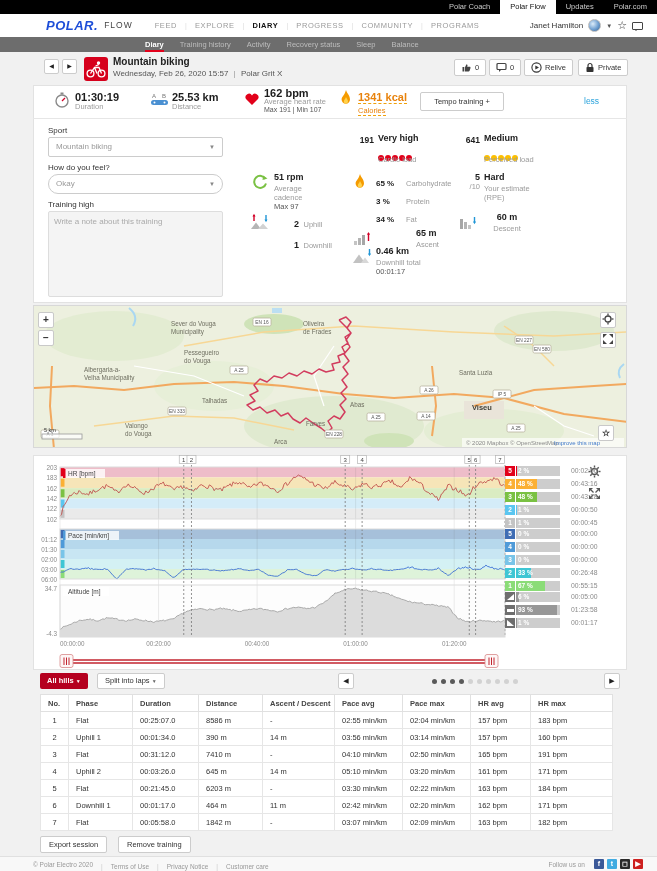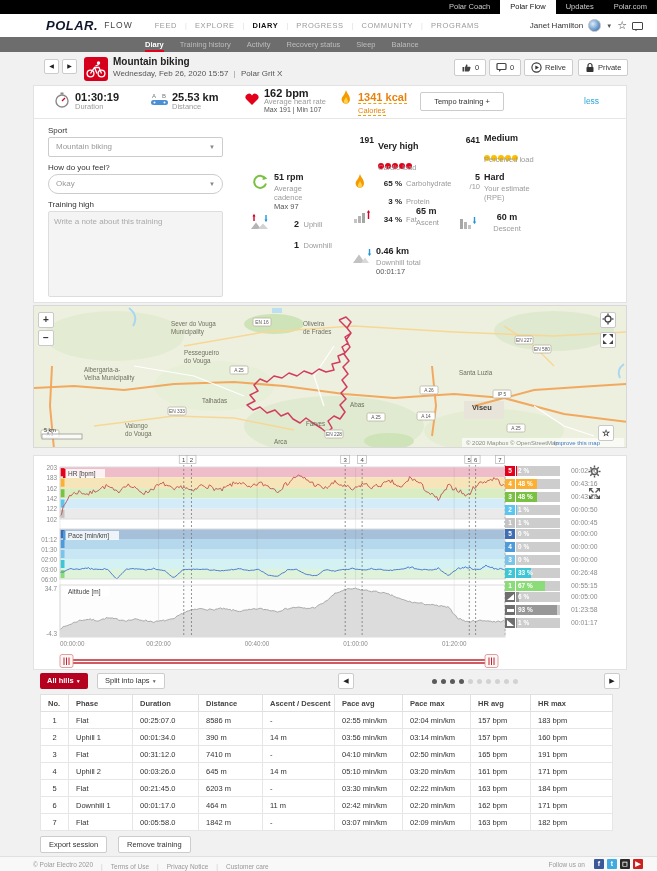--- a/index.html
+++ b/index.html
@@ -5,21 +5,21 @@
   html,body{margin:0;padding:0;background:#e9e9e9;}
   *{box-sizing:border-box;font-family:"Liberation Sans",sans-serif;}
   #page{position:relative;width:657px;height:871px;background:#f1f1f1;overflow:hidden;}
   .abs{position:absolute;}
   
   #topbar{position:absolute;left:0;top:0;width:657px;height:14px;background:#000;display:flex;justify-content:flex-end;}
   .topbar-link{font-size:7.5px;color:#c9c9c9;line-height:14px;padding:0 10px;}
   .topbar-link.active{background:#fff;color:#111;}
   
   #mainnav{position:absolute;left:0;top:14px;width:657px;height:23px;background:#fff;display:flex;align-items:stretch;}
-  #logo{margin-left:46px;font-size:13px;font-weight:bold;font-style:italic;letter-spacing:.5px;color:#0f172a;line-height:23px;}
+  #logo{margin-left:46px;font-size:13px;font-weight:bold;font-style:italic;letter-spacing:.5px;color:#1d4ed8;line-height:23px;}
   #logo-sub{font-size:8.5px;color:#444;line-height:23px;margin-left:6px;letter-spacing:1px;}
   #nav-menu{display:flex;margin-left:20px;}
   .nav-item{font-size:7.5px;letter-spacing:.6px;color:#9a9a9a;line-height:23px;height:36px;display:inline-block;padding:0 2px;}
   .nav-item.active{color:#111;font-weight:bold;box-shadow:inset 0 -2px 0 #e2001a;}
   .nav-sep{color:#ddd;line-height:23px;font-size:7px;margin:0 6px;}
   #user-cluster{position:absolute;right:14px;top:14px;height:23px;display:flex;align-items:center;gap:5px;}
   #user-name{font-size:8px;color:#333;}
   #avatar{width:13px;height:13px;border-radius:50%;background:radial-gradient(circle at 35% 35%,#dcecfa,#6f9fd0 55%,#335e91);border:1px solid #bbb;}
   #avatar-caret{font-size:6px;color:#555;}
   .star-glyph{font-size:11px;color:#444;line-height:23px;}
@@ -53,21 +53,21 @@
   .stat{position:absolute;display:flex;gap:4px;}
   .sico{width:20px;flex:none;padding-top:1px;}
   .stxt{line-height:1.3;}
   .v{font-size:9px;font-weight:bold;color:#1d1d1d;}
   .l{font-size:7.5px;color:#9b9b9b;line-height:1.25;}
   .m{font-size:7.5px;color:#555;}
   .l-inline{font-size:7.5px;color:#9b9b9b;}
   .bignum{font-size:8.5px;font-weight:bold;color:#1d1d1d;width:22px;text-align:right;padding-top:2px;flex:none;}
   .dots{height:8px;margin:1px 0;}
   .dot{width:6px;height:6px;border-radius:50%;display:inline-block;margin-right:1px;}
-  .epct{display:inline-block;width:26px;text-align:right;font-weight:bold;font-size:8px;color:#1d1d1d;}
+  .epct{display:inline-block;width:26px;font-weight:bold;font-size:8px;color:#1d1d1d;}
   .elbl{font-size:7.5px;color:#9b9b9b;margin-left:4px;}
   
   #map-wrap{position:absolute;left:33px;top:305px;width:594px;height:143px;border:1px solid #d8d8d8;overflow:hidden;}
   .mapbtn{position:absolute;width:16px;height:16px;background:#fff;border:1px solid #c9c9c9;border-radius:2px;text-align:center;line-height:14px;font-weight:bold;color:#333;font-size:10px;}
   
   .lrow{position:absolute;left:505px;height:10px;font-size:6.5px;}
   .lchip{position:absolute;left:0;top:0;width:10px;height:10px;color:#fff;text-align:center;line-height:10px;font-weight:bold;font-size:6.5px;}
   .lbar{position:absolute;left:11px;top:0;width:44px;height:10px;background:#cdcdcd;overflow:hidden;}
   .lfill{position:absolute;left:0;top:0;height:10px;}
   .lpct{position:absolute;left:2px;top:0;line-height:10px;color:#fff;font-weight:bold;}
@@ -260,38 +260,38 @@
           <polygon points="8,16 13,10.5 18,16" fill="#d2d2d2"></polygon>
         </svg></span>
     <div class="stxt">
       <div><span class="v">2</span> <span class="l-inline">Uphill</span></div>
       <div><span class="v">1</span> <span class="l-inline">Downhill</span></div>
     </div>
   </div>
 
   <div class="stat" style="left:352px;top:133px;">
     <div class="bignum">191</div>
-    <div class="stxt" style="width:62px;margin-top:8px;">
+    <div class="stxt" style="width:62px;">
       <div class="v">Very high</div>
       <div class="dots" id="cardio-dots"><span class="dot" style="background: rgb(226, 0, 26);"></span><span class="dot" style="background: rgb(226, 0, 26);"></span><span class="dot" style="background: rgb(226, 0, 26);"></span><span class="dot" style="background: rgb(226, 0, 26);"></span><span class="dot" style="background: rgb(226, 0, 26);"></span></div>
       <div class="l">Cardio load</div>
     </div>
   </div>
   <div class="stat" style="left:352px;top:172px;">
     <span class="sico"><svg width="16" height="19">
           <path d="M8 1 C9 5 12 6 12 10.5 A4.2 4.2 0 0 1 3.6 10.5 C3.6 7.5 6.5 6.5 8 1Z" fill="#f59b00"></path>
           <path d="M8 8 C8.7 10 10 10.5 10 12.6 A2.1 2.1 0 0 1 5.8 12.6 C5.8 11 7.3 10.3 8 8Z" fill="#ffd24d"></path>
         </svg></span>
     <div id="energy-rows">
         <div><span class="epct">65 %</span><span class="elbl">Carbohydrate</span></div>
         <div><span class="epct">3 %</span><span class="elbl">Protein</span></div>
         <div><span class="epct">34 %</span><span class="elbl">Fat</span></div>
       </div>
   </div>
-  <div class="stat" style="left:352px;top:206px;gap:44px;">
+  <div class="stat" style="left:352px;top:228px;gap:44px;">
     <span class="sico"><svg width="20" height="18">
           <rect x="2" y="12" width="3" height="4" fill="#c4c4c4"></rect>
           <rect x="6" y="9" width="3" height="7" fill="#b4b4b4"></rect>
           <rect x="10" y="6" width="3" height="10" fill="#a6a6a6"></rect>
           <line x1="16.5" y1="12" x2="16.5" y2="4" stroke="#d10027" stroke-width="1.4"></line>
           <polygon points="15,5.8 16.5,3 18,5.8" fill="#d10027"></polygon>
         </svg></span>
     <div class="stxt" style="width:50px;">
       <div class="v">65 m</div>
       <div class="l">Ascent</div>

